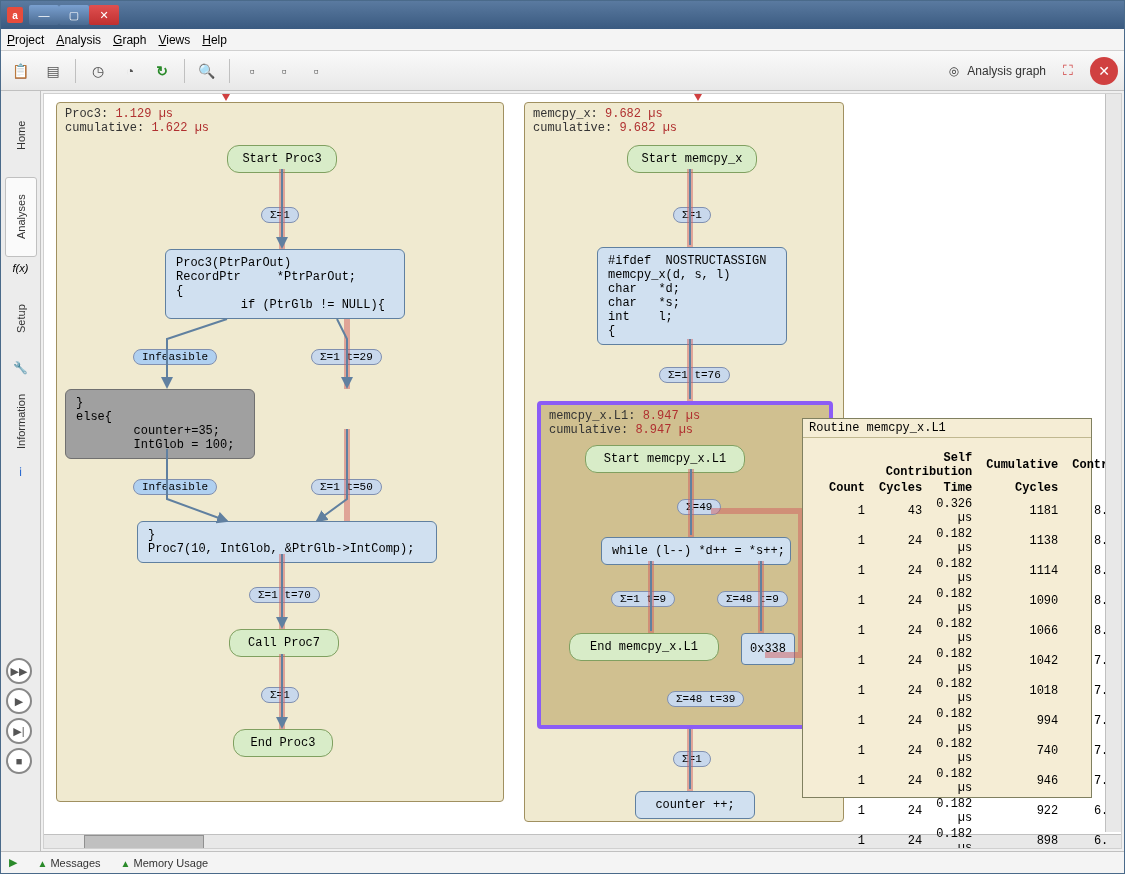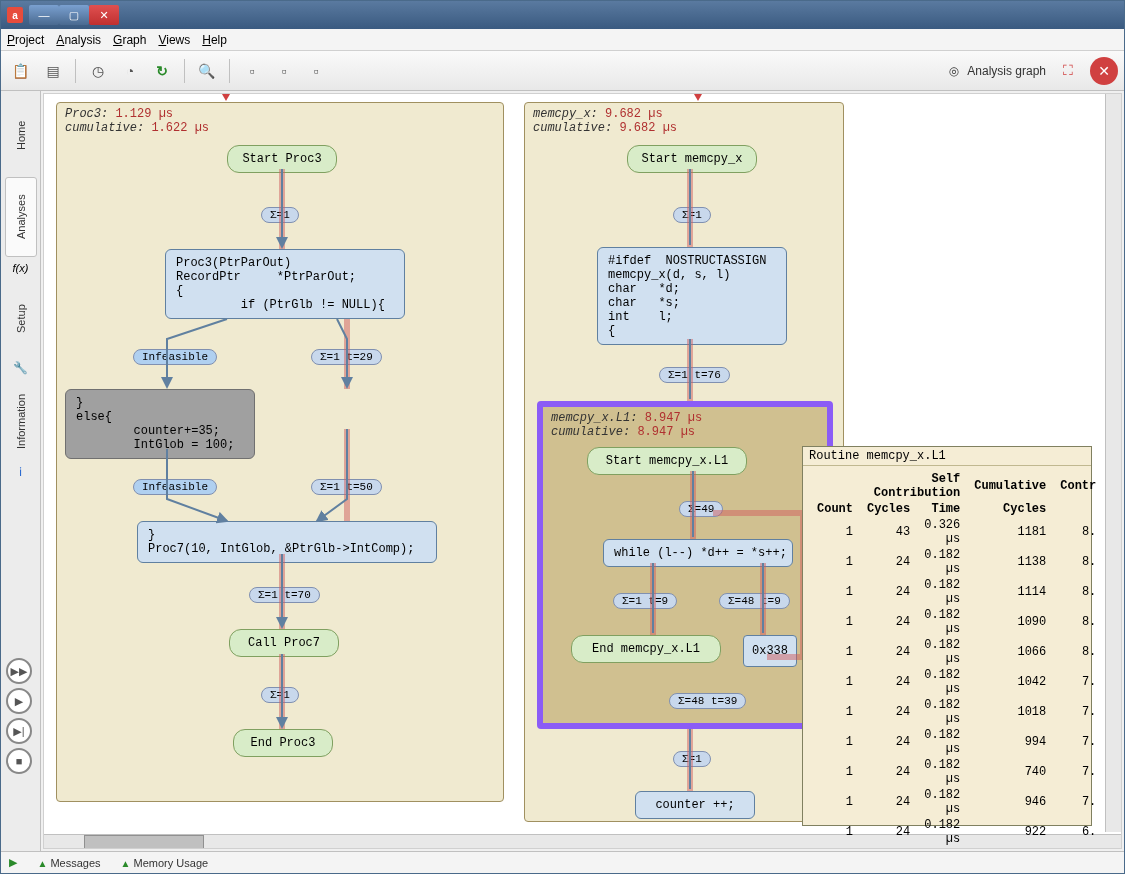--- a/index.html
+++ b/index.html
@@ -31,36 +31,36 @@
 .sidetab { width: 32px; height: 80px; writing-mode: vertical-rl; transform: rotate(180deg); display:flex; align-items:center; justify-content:center; gap:4px; font-size:11px; color:#333; border:1px solid transparent; border-radius:3px; cursor:default; }
 .sidetab.active { background:#fafafa; border-color:#c0c0c0; }
 
 
 .canvas-wrap { flex:1; background:#fff; position:relative; overflow:hidden; border:1px solid #d0d0d0; margin:2px; }
 .canvas { position:relative; width:1060px; height:740px; font-family: "Courier New", monospace; font-size:12px; }
 
 
 .proc-panel { position:absolute; border:1px solid #a09060; background:#f0ead0; border-radius:4px; }
 .proc-header { padding:4px 8px; font-family:"Courier New",monospace; font-size:12px; color:#a03030; }
-.proc-header .lbl { color:#333; font-style:italic; }
+.proc-header .lbl { color:#333; }
 .proc-body { position:relative; }
 
 .node { position:absolute; border:1px solid #6080a0; background:#d0e0f0; border-radius:6px; padding:6px 10px; font-family:"Courier New",monospace; font-size:12px; text-align:left; white-space:pre; }
 .node.green { background:#d8ecc8; border-color:#80a060; border-radius:12px; text-align:center; }
 .node.gray { background:#a0a0a0; border-color:#707070; }
 .node.small { text-align:center; padding:8px 8px; border-radius:4px; }
 .edge-label { position:absolute; background:#c8d8ec; border:1px solid #8090b0; border-radius:8px; padding:1px 8px; font-family:"Courier New",monospace; font-size:11px; text-align:center; }
 .edge-label.inf { background:#b0d0f0; }
 
-.nested-panel { position:absolute; background:#d0c090; border:6px solid #8b5cf6; border-radius:4px; }
+.nested-panel { position:absolute; background:#d0c090; border:4px solid #8b5cf6; border-radius:4px; }
 
 
 .popup { position:absolute; background:#f5edd5; border:1px solid #808060; font-family:"Courier New",monospace; font-size:12px; }
 .popup-title { padding:2px 6px; border-bottom:1px solid #c0b890; }
-.popup-table { padding:4px 6px; }
+.popup-table { padding:4px 18px;margin-top:7px; }
 .popup-table th { font-weight:bold; padding:0 6px; text-align:right; }
 .popup-table td { padding:0 6px; text-align:right; }
 
 
 .playbar { position:absolute; left:6px; bottom:100px; width:28px; display:flex; flex-direction:column; gap:4px; }
 .playbtn { width:26px; height:26px; border:2px solid #888; border-radius:50%; display:flex; align-items:center; justify-content:center; background:#fff; font-size:11px; color:#555; }
 
 .statusbar { height:22px; border-top:1px solid #c0c0c0; background:#f4f4f4; display:flex; align-items:center; padding:0 8px; gap:20px; font-size:11px; color:#333; }
 .statusbar .tri { color:#2a8a2a; font-size:10px; }
 .statusbar .play { color:#2a8a2a; }
@@ -252,21 +252,21 @@
               </g>
               <g stroke="#6080a0" stroke-width="2" fill="none">
                 <path d="M165,30 V106"></path>
                   <path d="M165,200 V260"></path>
                   <path d="M165,590 V650"></path>
               </g>
             </svg>
           </div>
         </div>
 
-        <div class="popup" style="left:758px; top:352px; width:290px; height:380px">
+        <div class="popup" style="left:758px; top:324px; width:290px; height:380px">
           <div class="popup-title">Routine memcpy_x.L1</div>
           <div class="popup-table">
             <table>
               <thead>
                 <tr>
                   <th></th>
                   <th colspan="2">Self Contribution</th>
                   <th>Cumulative</th>
                   <th>Contr</th>
                 </tr>

